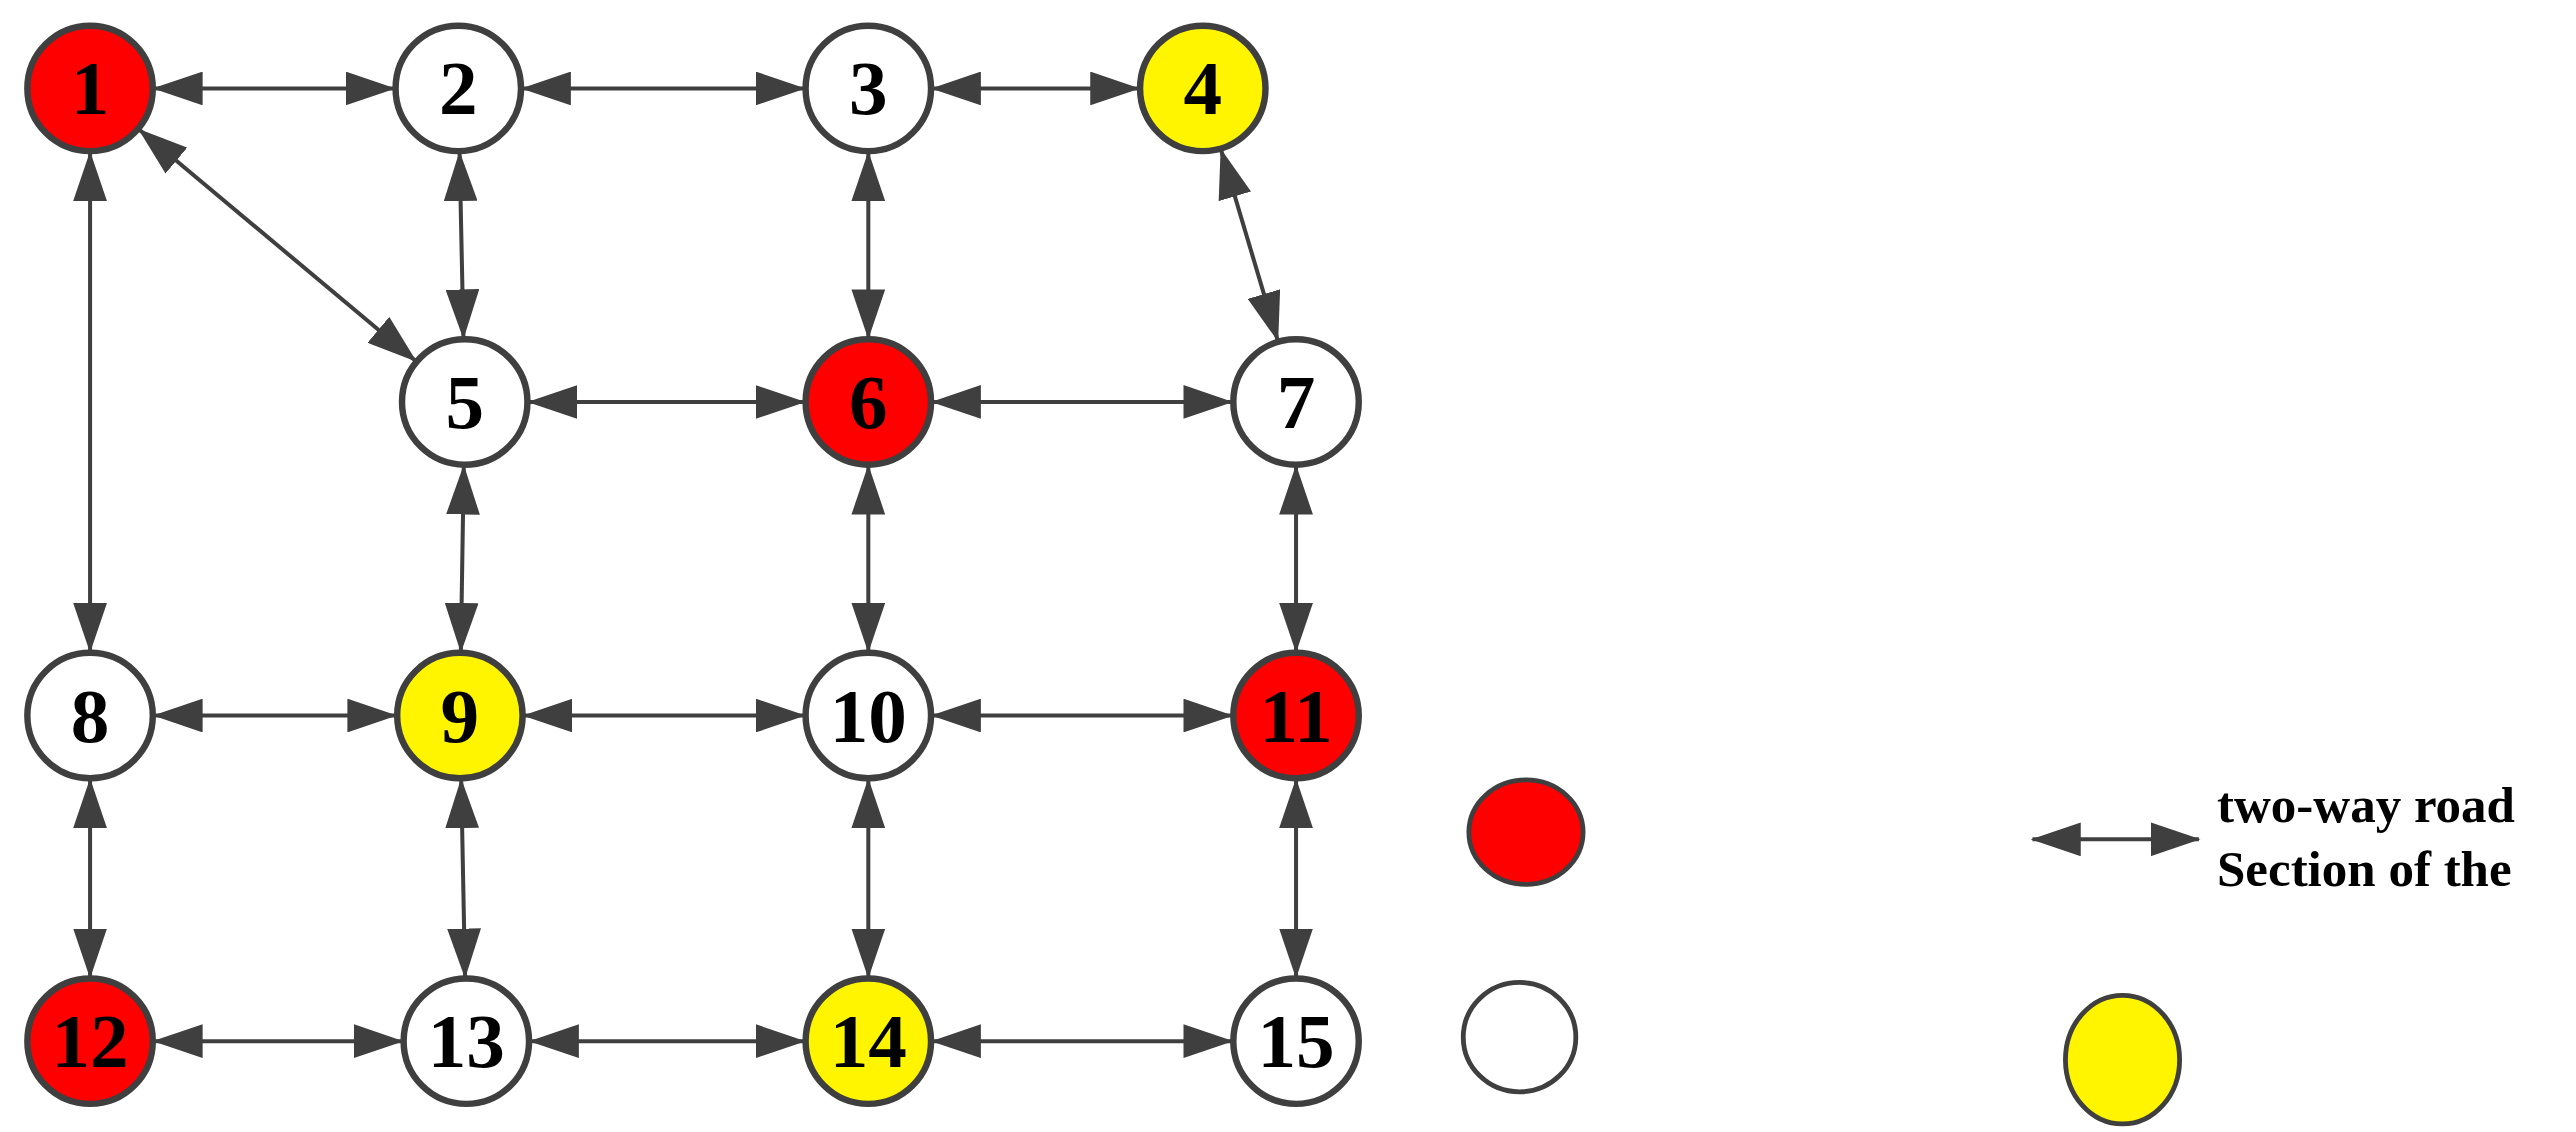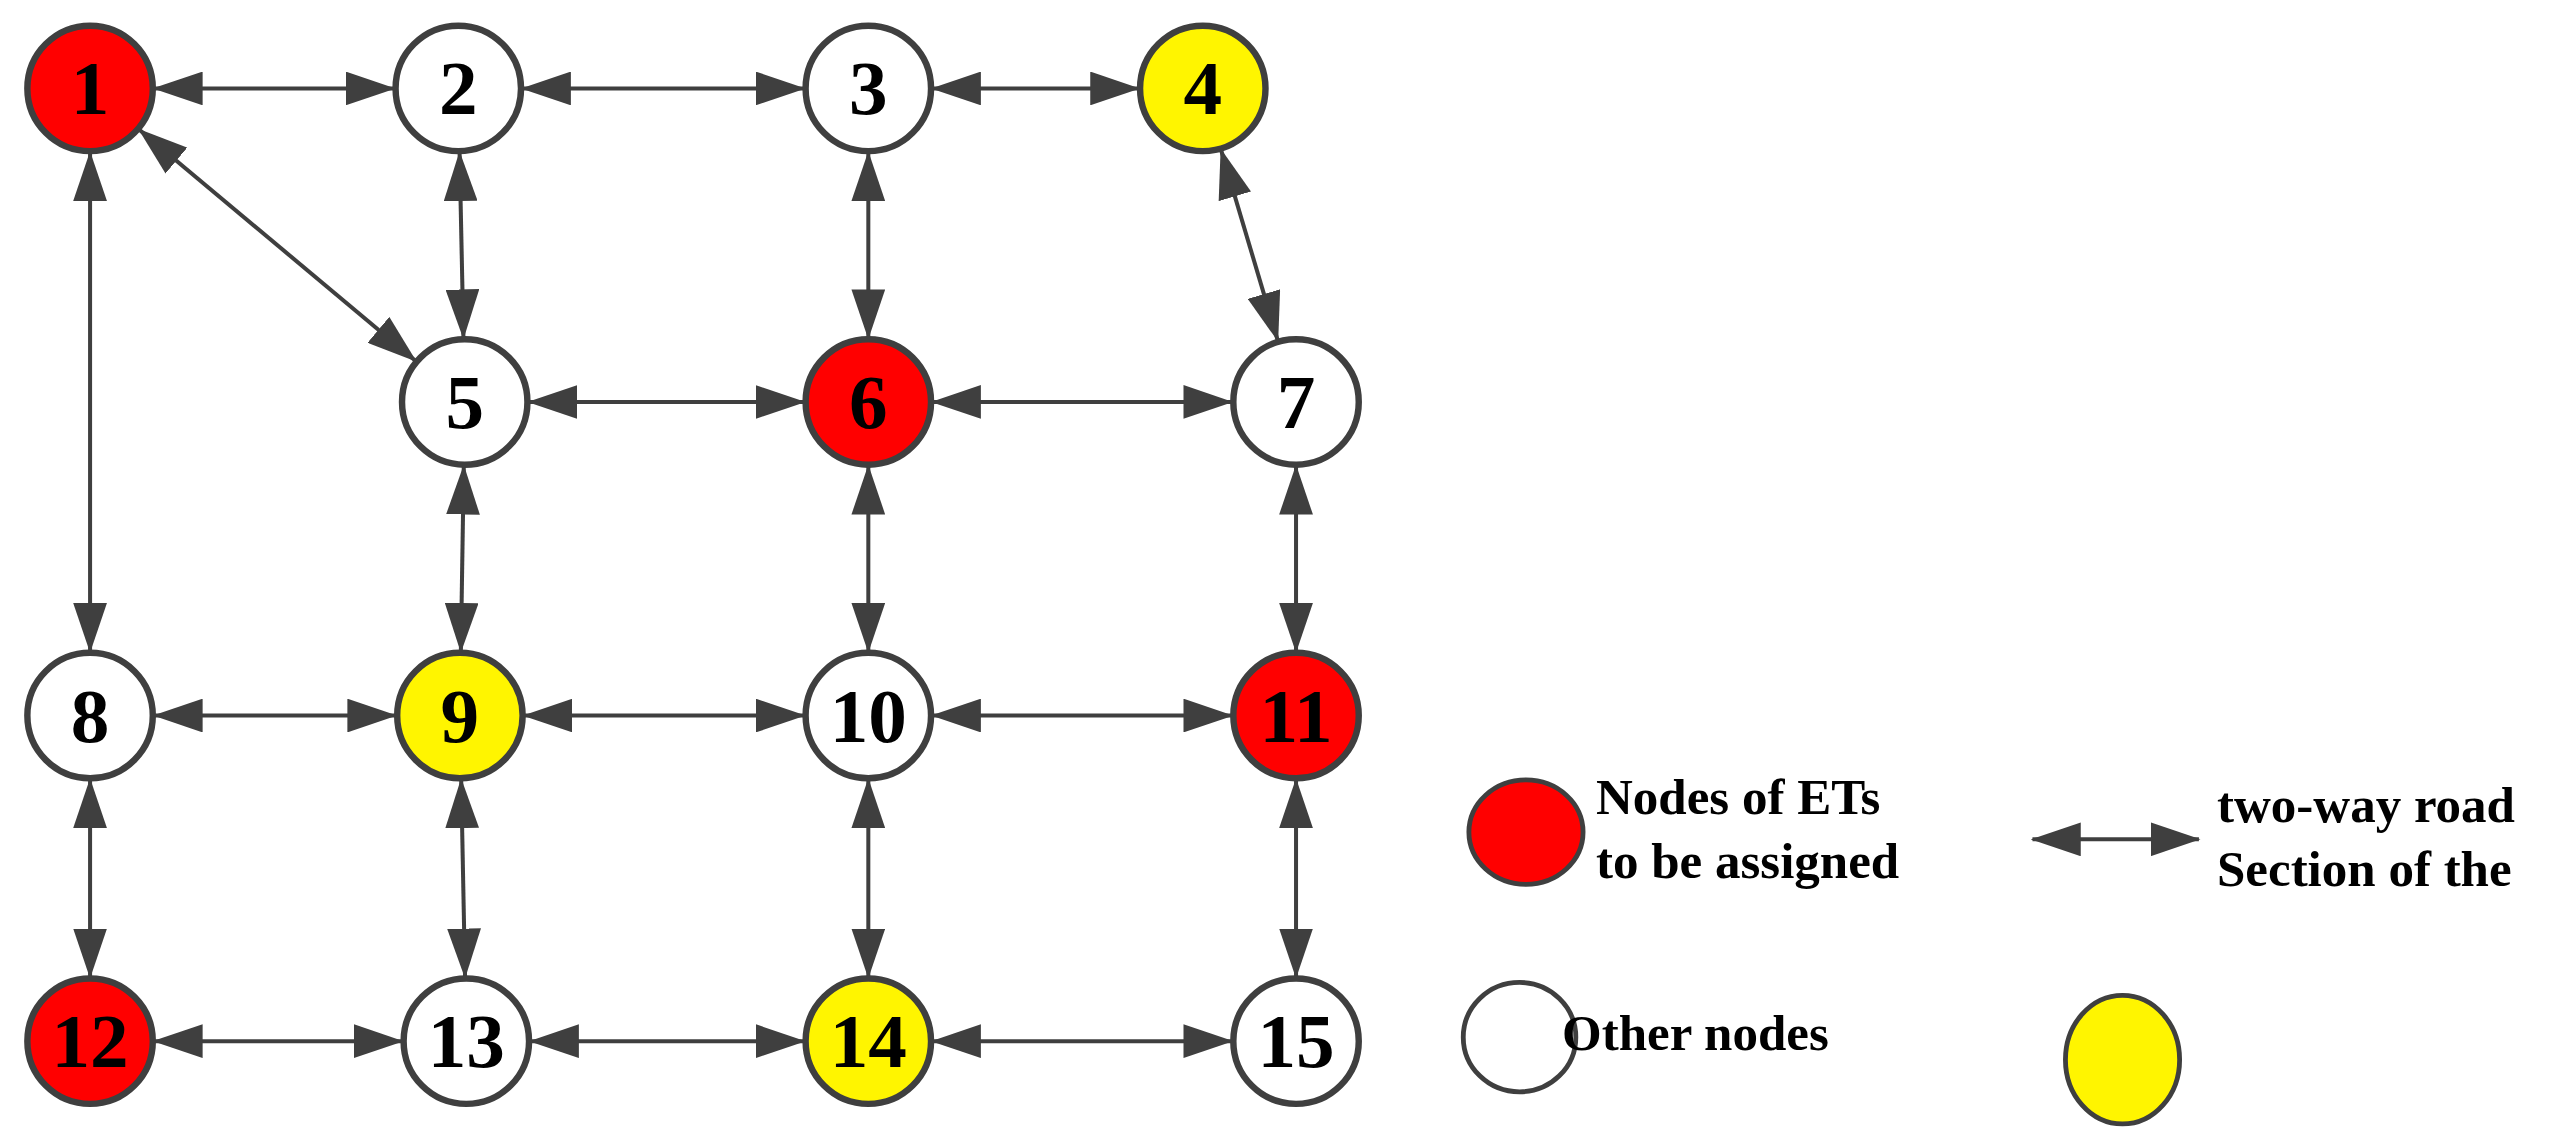--- a/index.html
+++ b/index.html
@@ -133,29 +133,22 @@
       </g>
 
     <g>
       <ellipse cx="1898" cy="1035" rx="71" ry="65" stroke-width="6" fill="#ff0000" stroke="#3f3f3f"></ellipse>
       <line x1="2528" y1="1044" x2="2735" y2="1044" stroke-width="5" marker-start="url(#ah-s)" marker-end="url(#ah-e)" stroke="#3f3f3f"></line>
       <ellipse cx="1890" cy="1290" rx="70" ry="68" stroke-width="6" fill="#ffffff" stroke="#3f3f3f"></ellipse>
       <ellipse cx="2640" cy="1318" rx="71" ry="80" stroke-width="6" fill="#fff500" stroke="#3f3f3f"></ellipse>
     </g>
   </svg>
 
-  <div class="legend-text" style="left:1596px; top:765px;">
-    <div>Nodes of ETs</div>
-    <div>to be assigned</div>
-  </div>
 
   <div class="legend-text" style="left:2217px; top:773px;">
     <div>two-way road</div>
     <div>Section of the</div>
   </div>
 
-  <div class="legend-text" style="left:1562px; top:1001px;">
-    <div>Other nodes</div>
-  </div>
 
 
 </div>
 
 
 </body></html>

